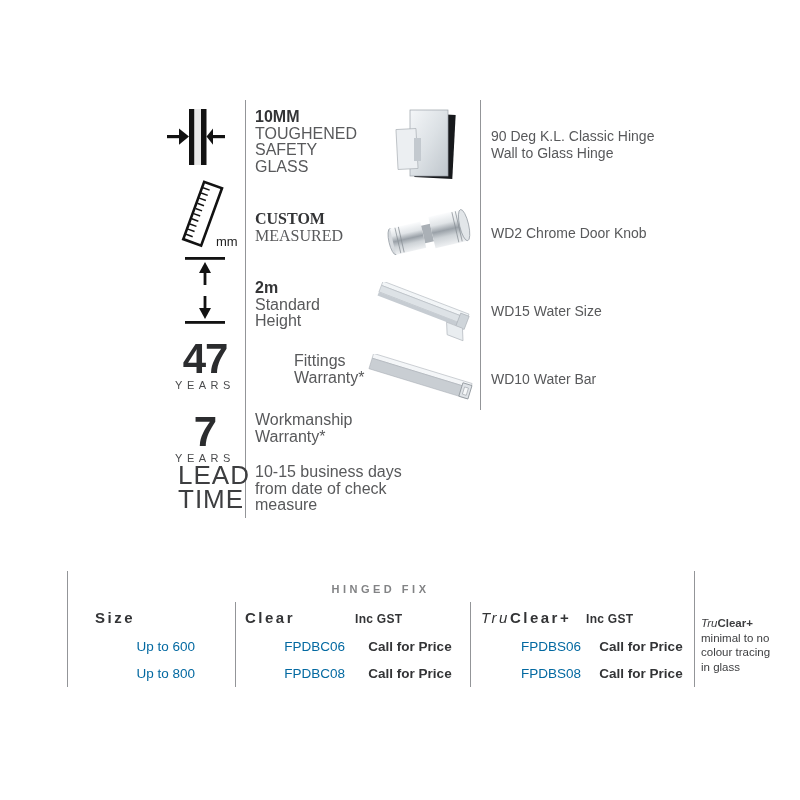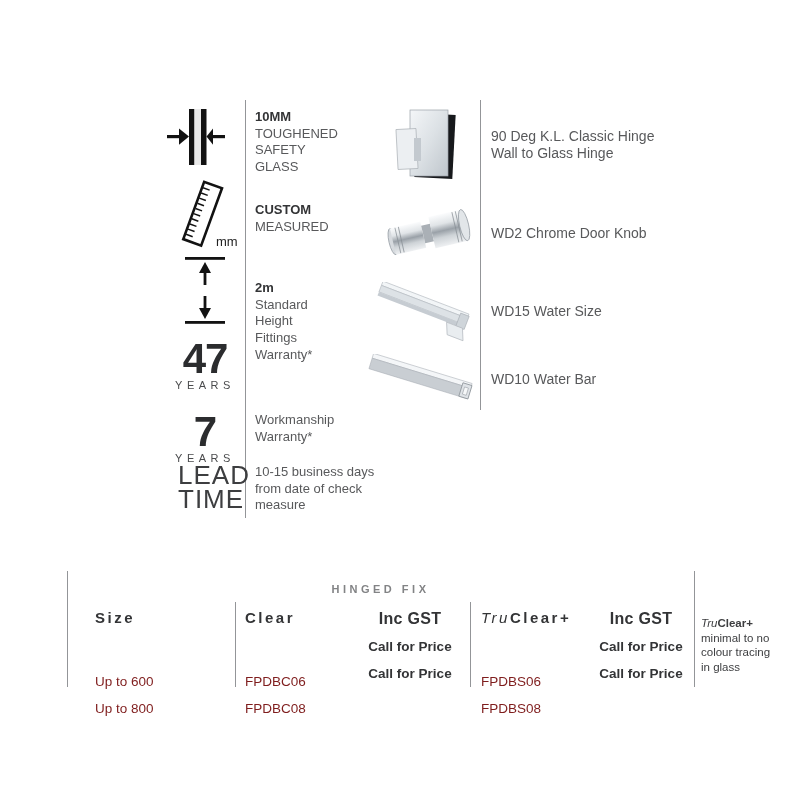--- a/index.html
+++ b/index.html
@@ -1,36 +1,36 @@
 <!DOCTYPE html>
 <html><head>
 <meta charset="utf-8">
 <style>
   html,body{margin:0;padding:0;background:#fff;}
   #page{position:relative;width:800px;height:800px;background:#ffffff;overflow:hidden;
         font-family:"Liberation Sans","DejaVu Sans",sans-serif;color:#58595b;}
   .abs{position:absolute;}
   .vline{position:absolute;width:1px;background:#939598;}
   
-  .spec-text{position:absolute;left:255px;font-size:13px;line-height:16.5px;color:#58595b;}
+  .spec-text{position:absolute;left:255px;font-size:16px;line-height:16.5px;color:#58595b;}
   .spec-title{font-weight:bold;color:#333436;}
   .years-badge{position:absolute;left:160px;width:90px;text-align:center;color:#2e2f31;}
   .years-num{font-size:42px;font-weight:bold;line-height:37px;letter-spacing:-1px;color:#2b2c2e;}
   .years-label{font-size:11px;letter-spacing:4.5px;color:#4a4b4d;margin-top:2px;}
   .lead-time{position:absolute;left:178px;font-size:26px;line-height:24px;letter-spacing:1px;color:#3d3e40;}
   
   .prod-text{position:absolute;left:491px;font-size:14px;line-height:17px;color:#58595b;}
   
   .tbl-title{position:absolute;left:67px;width:627px;text-align:center;top:583px;
              font-size:11px;font-weight:600;letter-spacing:3.5px;color:#828385;}
   .th{position:absolute;font-size:15px;font-weight:bold;
       letter-spacing:2.5px;color:#333436;height:18px;line-height:18px;}
-  .th-gst{position:absolute;text-align:center;font-size:16px;font-weight:bold;
+  .th-gst{position:absolute;text-align:left;font-size:12px;font-weight:bold;
           letter-spacing:0.3px;color:#333436;height:16px;line-height:16px;}
-  .td{position:absolute;text-align:left;font-size:13.5px;color:#7f1d1d;height:18px;line-height:18px;margin-top:35px;}
+  .td{position:absolute;text-align:right;font-size:13.5px;color:#0369a1;height:18px;line-height:18px;}
   .td-price{position:absolute;text-align:center;font-size:13.5px;font-weight:bold;color:#333436;height:18px;line-height:18px;}
   .tru{font-style:italic;font-weight:400;}
   .tcb{font-weight:bold;}
   .note{position:absolute;left:701px;top:616px;width:94px;font-size:11.5px;line-height:14.5px;color:#3d3e40;}
   .note-brand{font-size:11.5px;}
   svg{display:block;}
 </style>
 </head>
 <body>
 
@@ -69,21 +69,21 @@
             <line x1="24" y1="36.5" x2="31" y2="36.5"></line>
           <line x1="24" y1="42" x2="31" y2="42"></line>
             <line x1="24" y1="47.5" x2="31" y2="47.5"></line>
           <line x1="24" y1="53" x2="31" y2="53"></line>
             <line x1="24" y1="58.5" x2="31" y2="58.5"></line>
         </g>
       </g>
       <text x="46" y="66" font-size="13" fill="#222" font-family="Liberation Sans, sans-serif">mm</text>
     </svg>
   </div>
-  <div class="spec-text" style="top:202px;">
+  <div class="spec-text" style="top:211px;font-family:Liberation Serif, serif;">
     <div class="spec-title">CUSTOM</div>
     <div>MEASURED</div>
   </div>
 
   <div class="abs" style="left:176px;top:256px;">
     <svg width="58" height="70" viewBox="0 0 58 70">
       <rect x="9" y="1" width="40" height="2.8" fill="#121212"></rect>
       <polygon points="29,6 23,17 35,17" fill="#121212"></polygon>
       <rect x="27.6" y="15" width="2.8" height="14" fill="#121212"></rect>
       <rect x="27.6" y="40" width="2.8" height="14" fill="#121212"></rect>
@@ -94,21 +94,21 @@
   <div class="spec-text" style="top:280px;">
     <div class="spec-title">2m</div>
     <div>Standard</div>
     <div>Height</div>
   </div>
 
   <div class="years-badge" style="top:340px;">
     <div class="years-num">47</div>
     <div class="years-label">YEARS</div>
   </div>
-  <div class="spec-text" style="top:330px;">
+  <div class="spec-text" style="top:353px;margin-left:39px;">
     <div>Fittings</div>
     <div>Warranty*</div>
   </div>
 
   <div class="years-badge" style="top:413px;">
     <div class="years-num">7</div>
     <div class="years-label">YEARS</div>
   </div>
   <div class="spec-text" style="top:412px;">
     <div>Workmanship</div>

